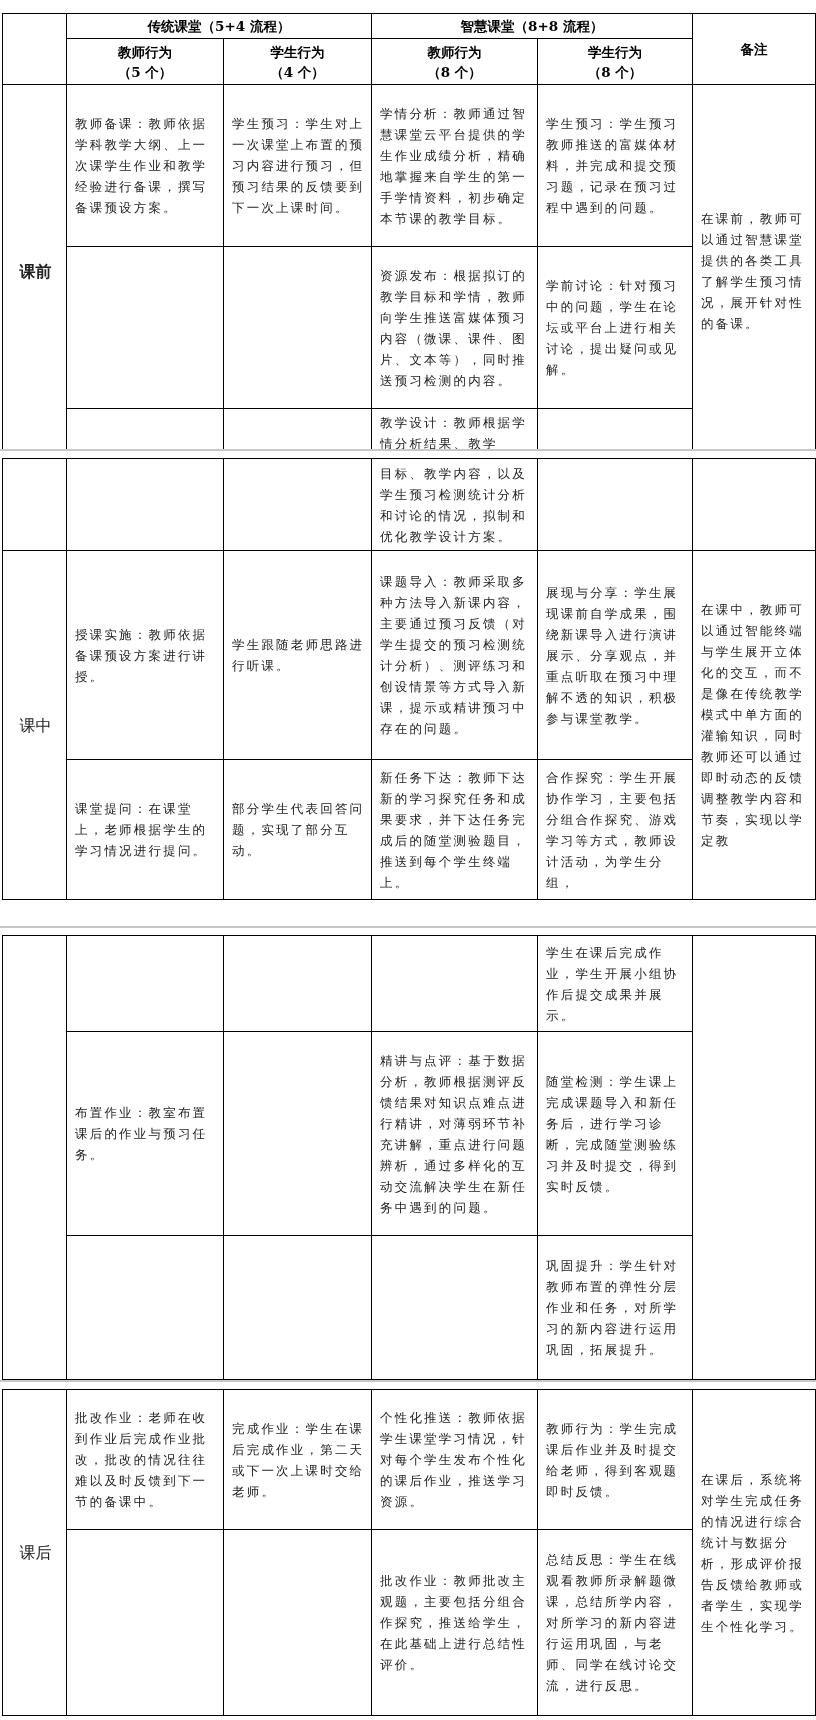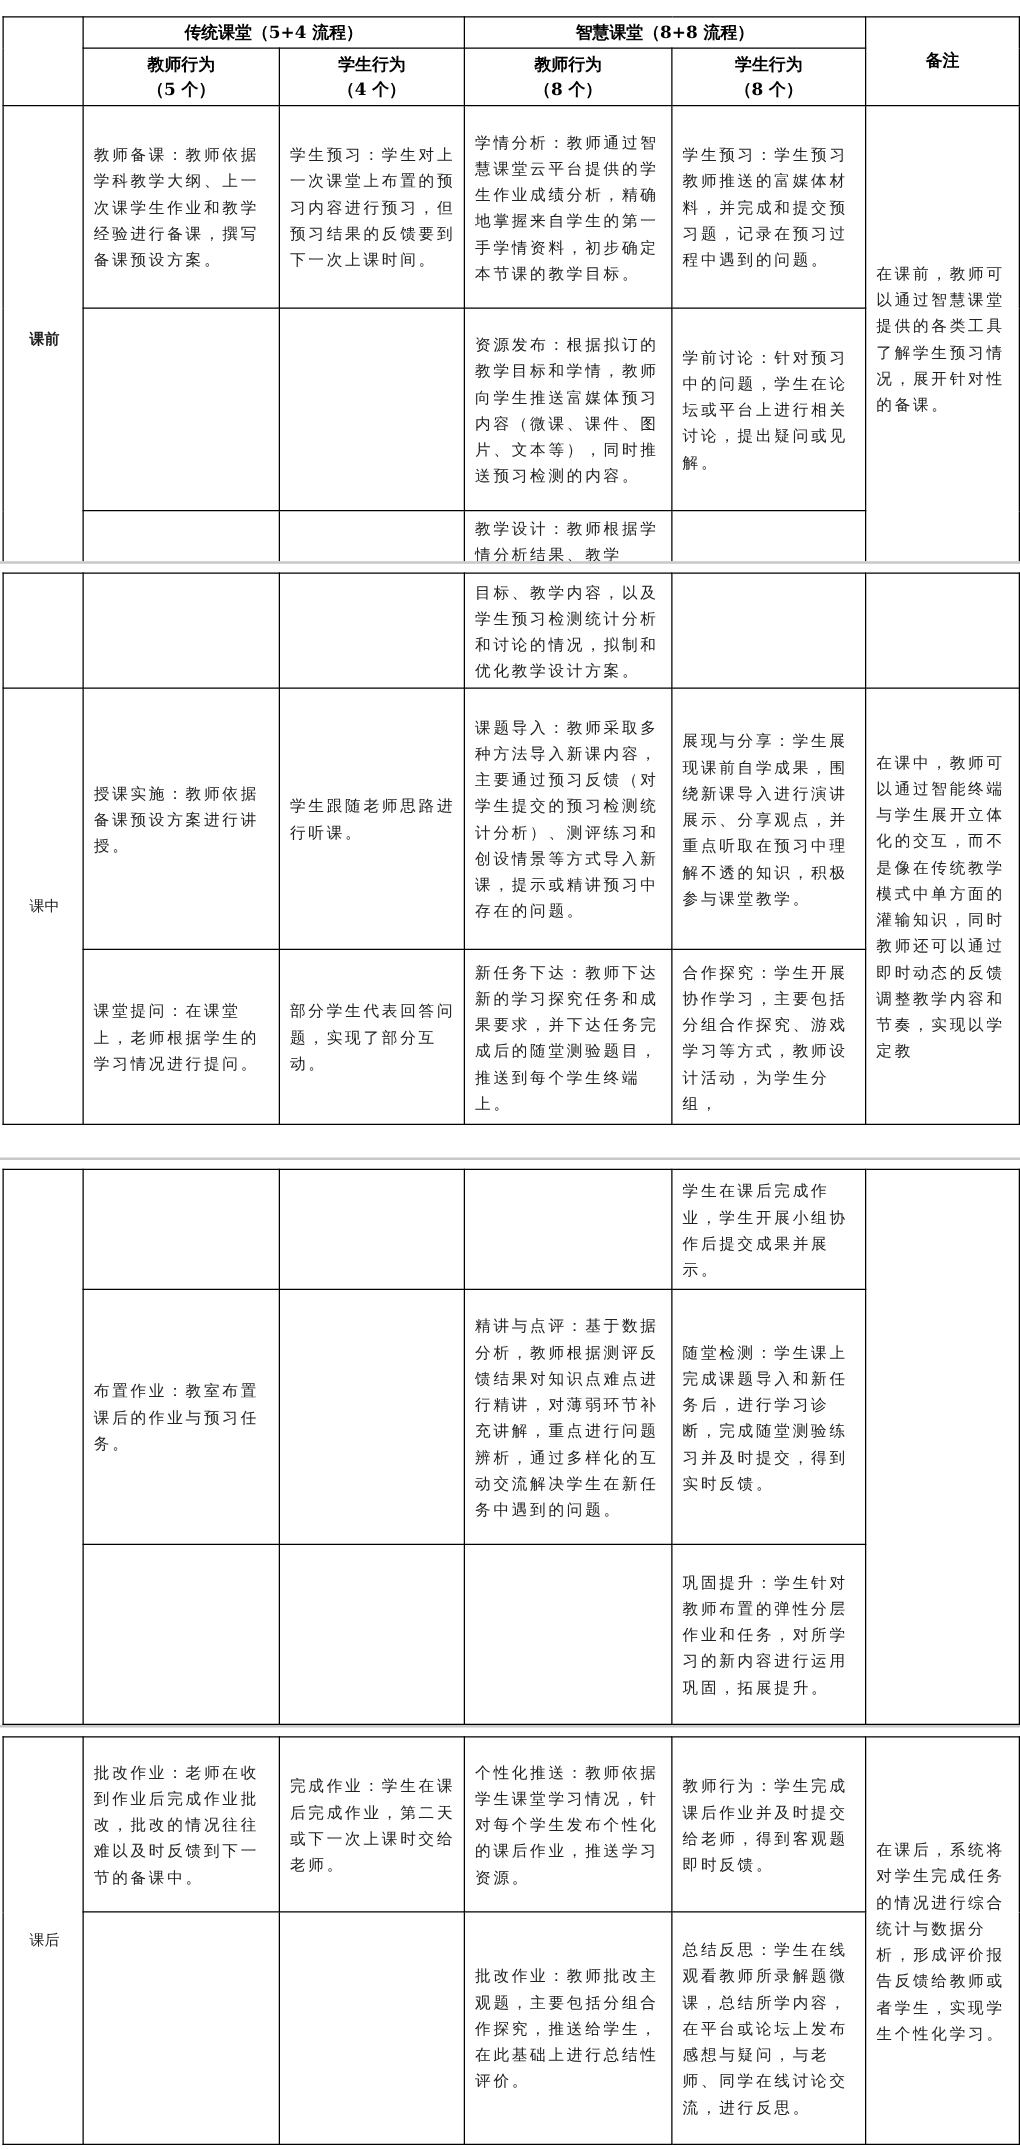--- a/index.html
+++ b/index.html
@@ -4,21 +4,21 @@
 <style>
   html, body { margin: 0; padding: 0; background: #ffffff; }
   body { width: 816px; height: 1720px; position: relative; overflow: hidden;
          font-family: "DejaVu Serif", "Liberation Serif", serif; color: #111; }
   .frag { position: absolute; left: 2px; width: 813px; }
   table { border-collapse: collapse; table-layout: fixed; width: 813px; }
   td, th { border: 1.5px solid #000; vertical-align: middle; padding: 3px 6px 3px 8px;
            font-size: 13px; line-height: 21px; color: #222; word-break: break-all; }
   th { font-weight: bold; text-align: center; font-size: 13.5px; line-height: 20px; color: #000; padding: 2px 4px; }
   td.txt { text-align: left; letter-spacing: 2.2px; font-family: "DejaVu Sans", "Liberation Sans", sans-serif; font-size: 12.5px; }
-  td.stage { text-align: center; font-size: 12px; font-family: "DejaVu Sans", sans-serif; }
+  td.stage { text-align: center; font-size: 16px; font-family: "DejaVu Sans", sans-serif; }
   td.stage.bold { font-weight: bold; font-family: "DejaVu Serif", serif; }
   td.top { vertical-align: top; }
   .gap { position: absolute; left: 0; width: 816px; height: 10px; border-top: 2px solid #c8c8c8; background: #fff; }
 </style>
 </head>
 <body>
 
 <div class="frag" style="top:13px;">
 <table>
   <colgroup>
@@ -172,17 +172,17 @@
     <td class="txt">批改作业：老师在收到作业后完成作业批改，批改的情况往往难以及时反馈到下一节的备课中。</td>
     <td class="txt">完成作业：学生在课后完成作业，第二天或下一次上课时交给老师。</td>
     <td class="txt">个性化推送：教师依据学生课堂学习情况，针对每个学生发布个性化的课后作业，推送学习资源。</td>
     <td class="txt">教师行为：学生完成课后作业并及时提交给老师，得到客观题即时反馈。</td>
     <td rowspan="2" class="txt">在课后，系统将对学生完成任务的情况进行综合统计与数据分析，形成评价报告反馈给教师或者学生，实现学生个性化学习。</td>
   </tr>
   <tr style="height:186px">
     <td></td>
     <td></td>
     <td class="txt">批改作业：教师批改主观题，主要包括分组合作探究，推送给学生，在此基础上进行总结性评价。</td>
-    <td class="txt">总结反思：学生在线观看教师所录解题微课，总结所学内容，在平台或论坛上发布感想与疑问，与老师、同学在线讨论交流，进行反思。</td>
+    <td class="txt">总结反思：学生在线观看教师所录解题微课，总结所学内容，对所学习的新内容进行运用巩固，与老师、同学在线讨论交流，进行反思。</td>
   </tr>
 </tbody>
     </table>
 </div>
 
 </body></html>

